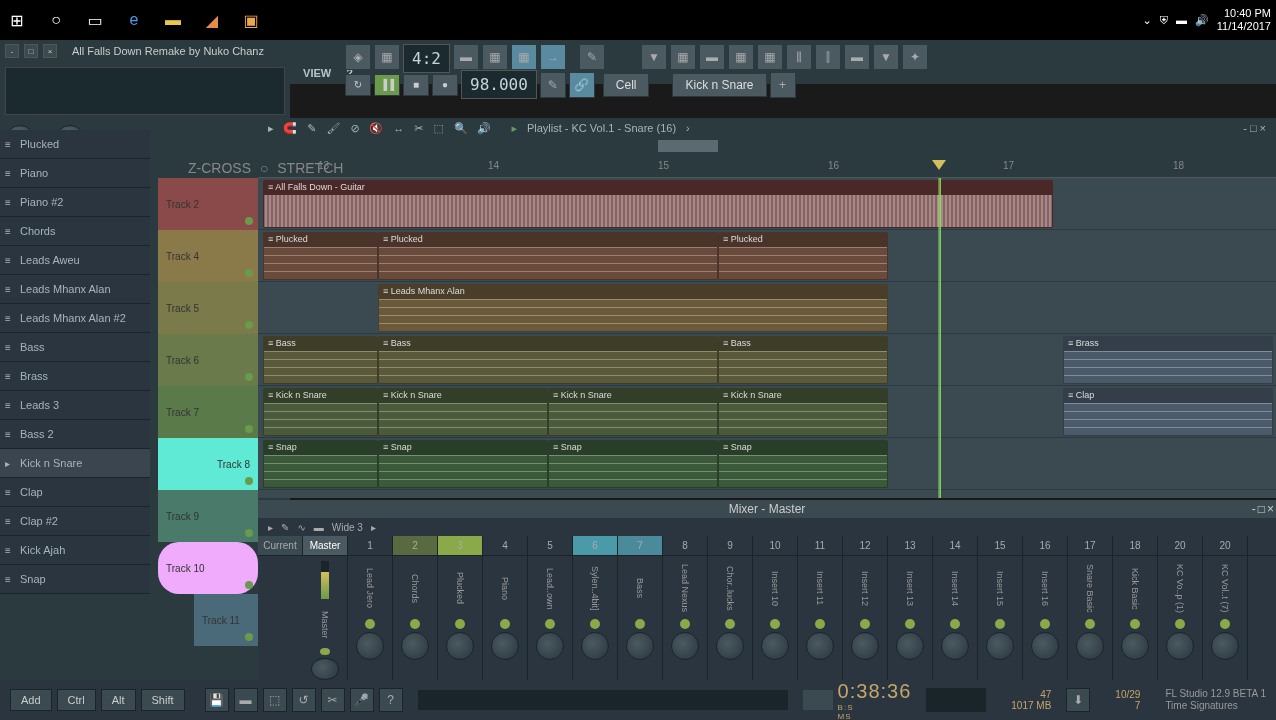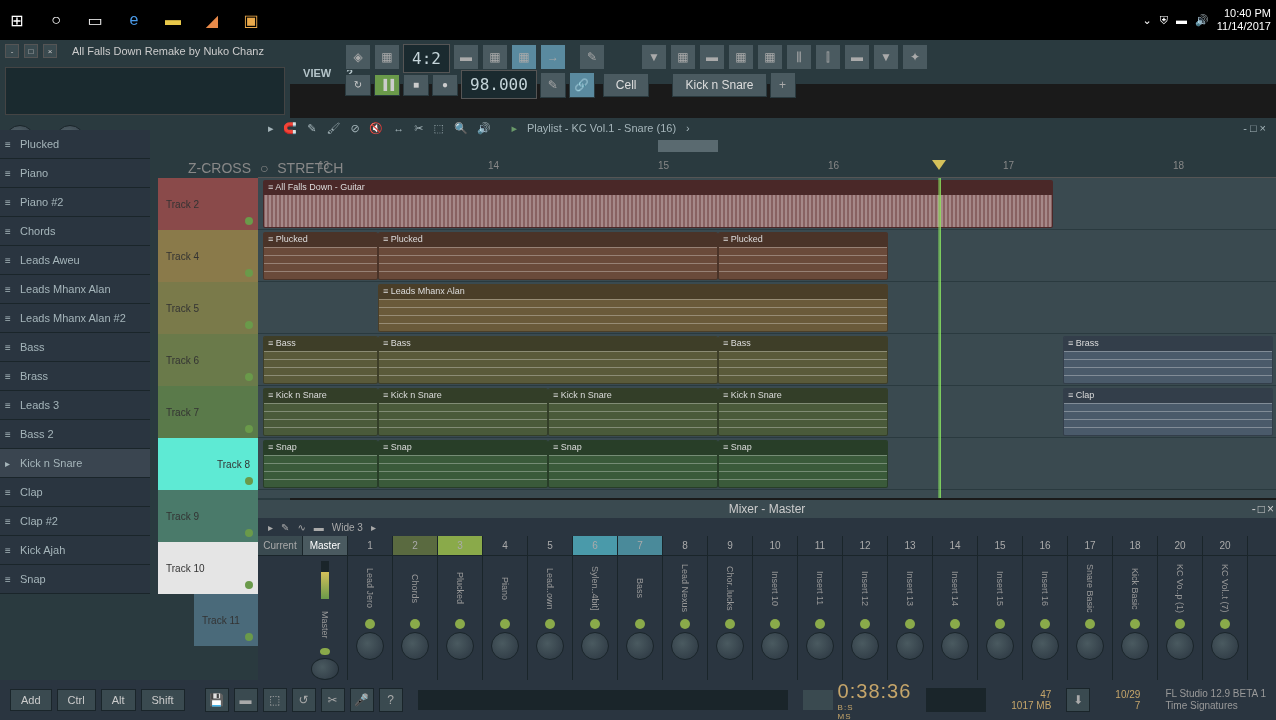--- a/index.html
+++ b/index.html
@@ -282,21 +282,21 @@
         <div class="track-mute"></div>
       </div>
       <div class="track-header" style="background: #5eead4; justify-content: flex-end;">
         <span>Track 8</span>
         <div class="track-mute"></div>
       </div>
       <div class="track-header" style="background: rgb(74, 122, 106);">
         <span>Track 9</span>
         <div class="track-mute"></div>
       </div>
-      <div class="track-header" style="background: #e5e5e5;">
+      <div class="track-header" style="background: #f0abfc; border-radius: 21px;">
         <span>Track 10</span>
         <div class="track-mute"></div>
       </div>
       <div class="track-header" style="background: rgb(74, 106, 122); margin-left: 36px;">
         <span>Track 11</span>
         <div class="track-mute"></div>
       </div>
     </div>
   <div class="tracks-container" id="tracks-container">
     <div class="playhead">

